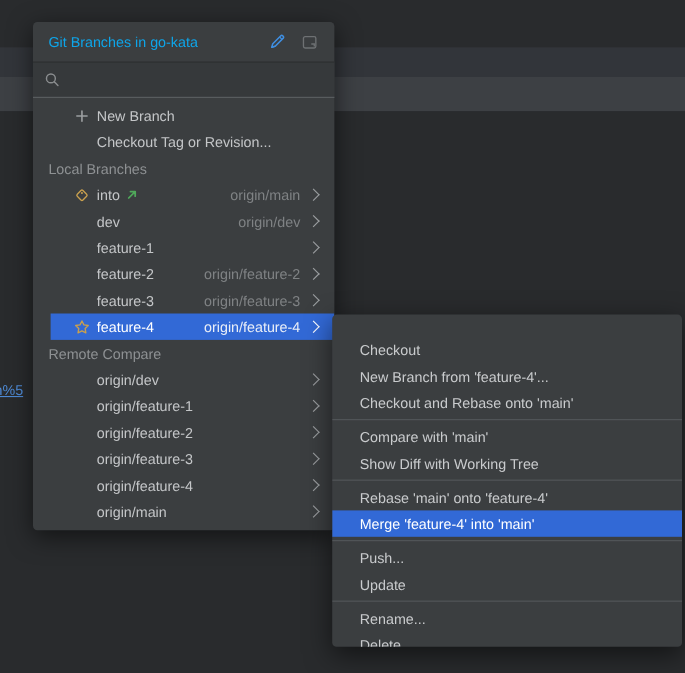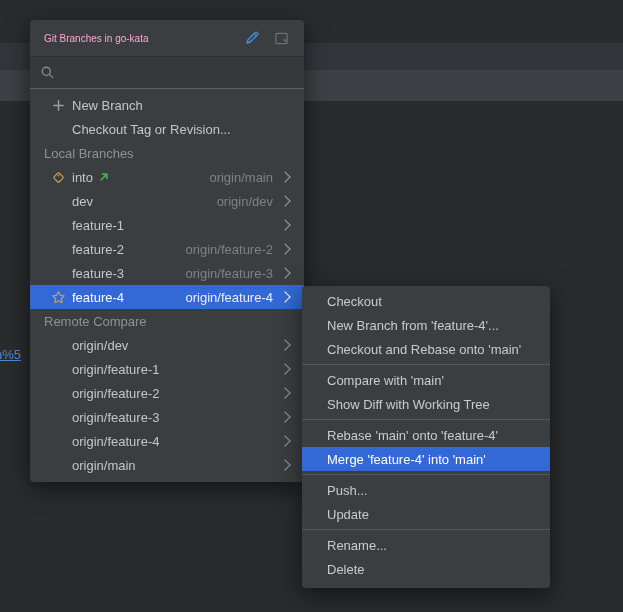--- a/index.html
+++ b/index.html
@@ -20,36 +20,36 @@
   }
 
   
   #popup{
     position:absolute;left:30px;top:20px;width:274px;height:462px;
     background:#3b3e40;border-radius:4px;box-sizing:border-box;
     box-shadow:0 6px 22px rgba(0,0,0,.55);
     display:flex;flex-direction:column;
   }
   .popup-header{height:36px;display:flex;align-items:center;padding:0 14px;flex:none;}
-  .popup-title{color:#f9a8d4;font-size:10px;flex:1;white-space:nowrap;}
+  .popup-title{color:#0ea5e9;font-size:13px;flex:1;white-space:nowrap;}
   .hdr-icon{width:17px;height:17px;margin-left:13px;display:flex;align-items:center;justify-content:center;cursor:pointer;flex:none;}
   .searchbar{
     height:33px;flex:none;background:#36393b;
     border-top:1px solid #2d2f31;border-bottom:1px solid #5d6163;
     display:flex;align-items:center;padding:0 10px;gap:7px;box-sizing:border-box;
   }
   .s-icon{width:15px;height:15px;display:flex;align-items:center;justify-content:center;flex:none;}
   input.search{
     flex:1;background:transparent;border:none;outline:none;
     color:#d0d2d4;font:13px "Liberation Sans",sans-serif;min-width:0;
   }
   .list{flex:1;padding:4px 0 5px;overflow:hidden;}
   .row{
     height:24px;display:flex;align-items:center;
-    padding:0 6px 0 20px;font-size:13px;color:#c4c6c8;cursor:pointer;white-space:nowrap;
+    padding:0 6px 0 20px;font-size:13px;color:#c4c6c8;cursor:pointer;white-space:nowrap;margin-left:16px;
   }
   .row .islot{width:16px;height:16px;margin-right:6px;flex:none;display:flex;align-items:center;justify-content:center;}
   .row .name{white-space:nowrap;}
   .row .grow{flex:1;}
   .row .arrow{margin-left:5px;display:flex;align-items:center;}
   .row .track{color:#7f8284;margin-right:8px;font-size:13px;}
   .chev{
     width:7px;height:7px;flex:none;margin-right:9px;
     border-top:1.6px solid #9b9ea0;border-right:1.6px solid #9b9ea0;
     transform:rotate(45deg);
@@ -57,24 +57,24 @@
   .row.sel{background:var(--selection,#3269d6);color:#fff;}
   .row.sel .track{color:#e9eef7;}
   .row.sel .chev{border-color:#fff;}
   .hdr-row{
     height:24px;display:flex;align-items:center;padding-left:14px;
     color:#8e9193;font-weight:400;font-size:13px;
   }
 
   
   #menu{
-    position:absolute;left:302px;top:286px;width:248px;height:302px;
+    position:absolute;left:302px;top:286px;width:318px;height:302px;
     background:#3b3e40;border-radius:4px;box-sizing:border-box;
     box-shadow:0 7px 24px rgba(0,0,0,.55);
-    padding:3px 0;overflow:hidden;
+    padding:20px 0;overflow:hidden;
   }
   .mi{
     height:24px;display:flex;align-items:center;
     padding:0 12px 0 25px;color:#c9cbcd;font-size:13px;cursor:pointer;white-space:nowrap;
   }
   .mi.sel{background:var(--selection,#3269d6);color:#fff;}
   .msep{height:0;border-top:1px solid #54575a;margin:3px 0;}
 </style>
 </head>
 <body style="--selection: #3269d6; --link: #4e8ad5;">

